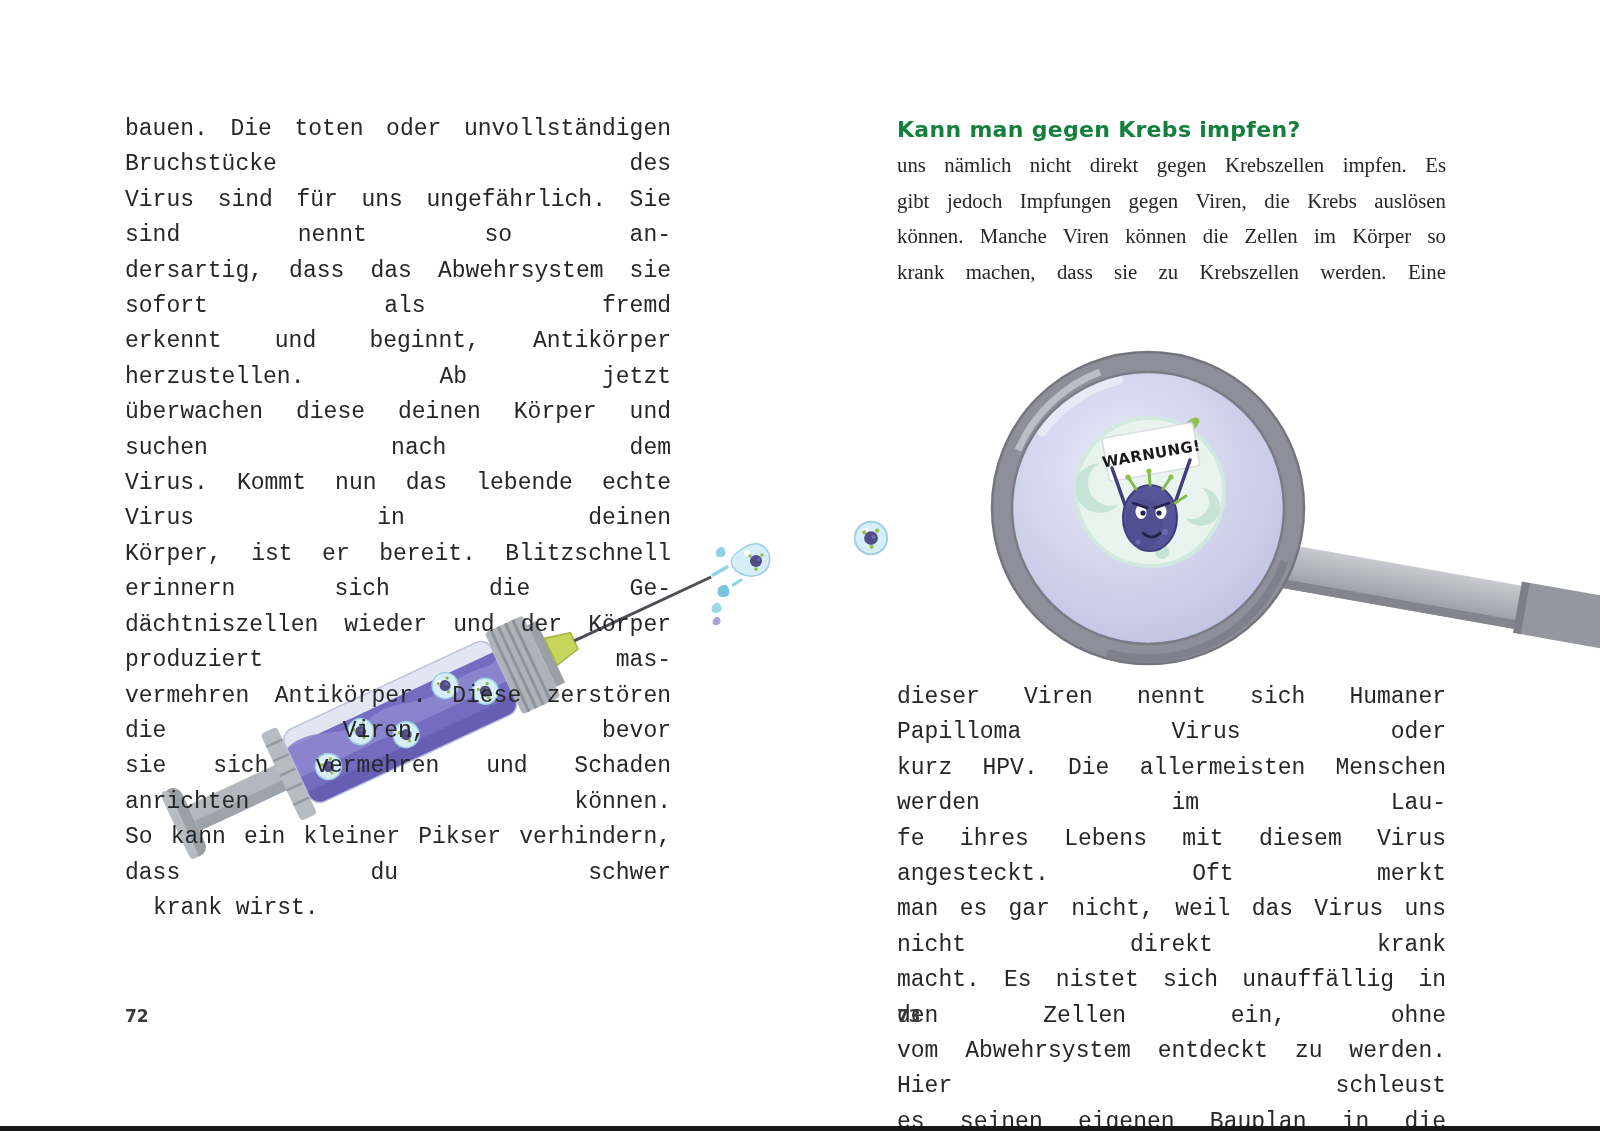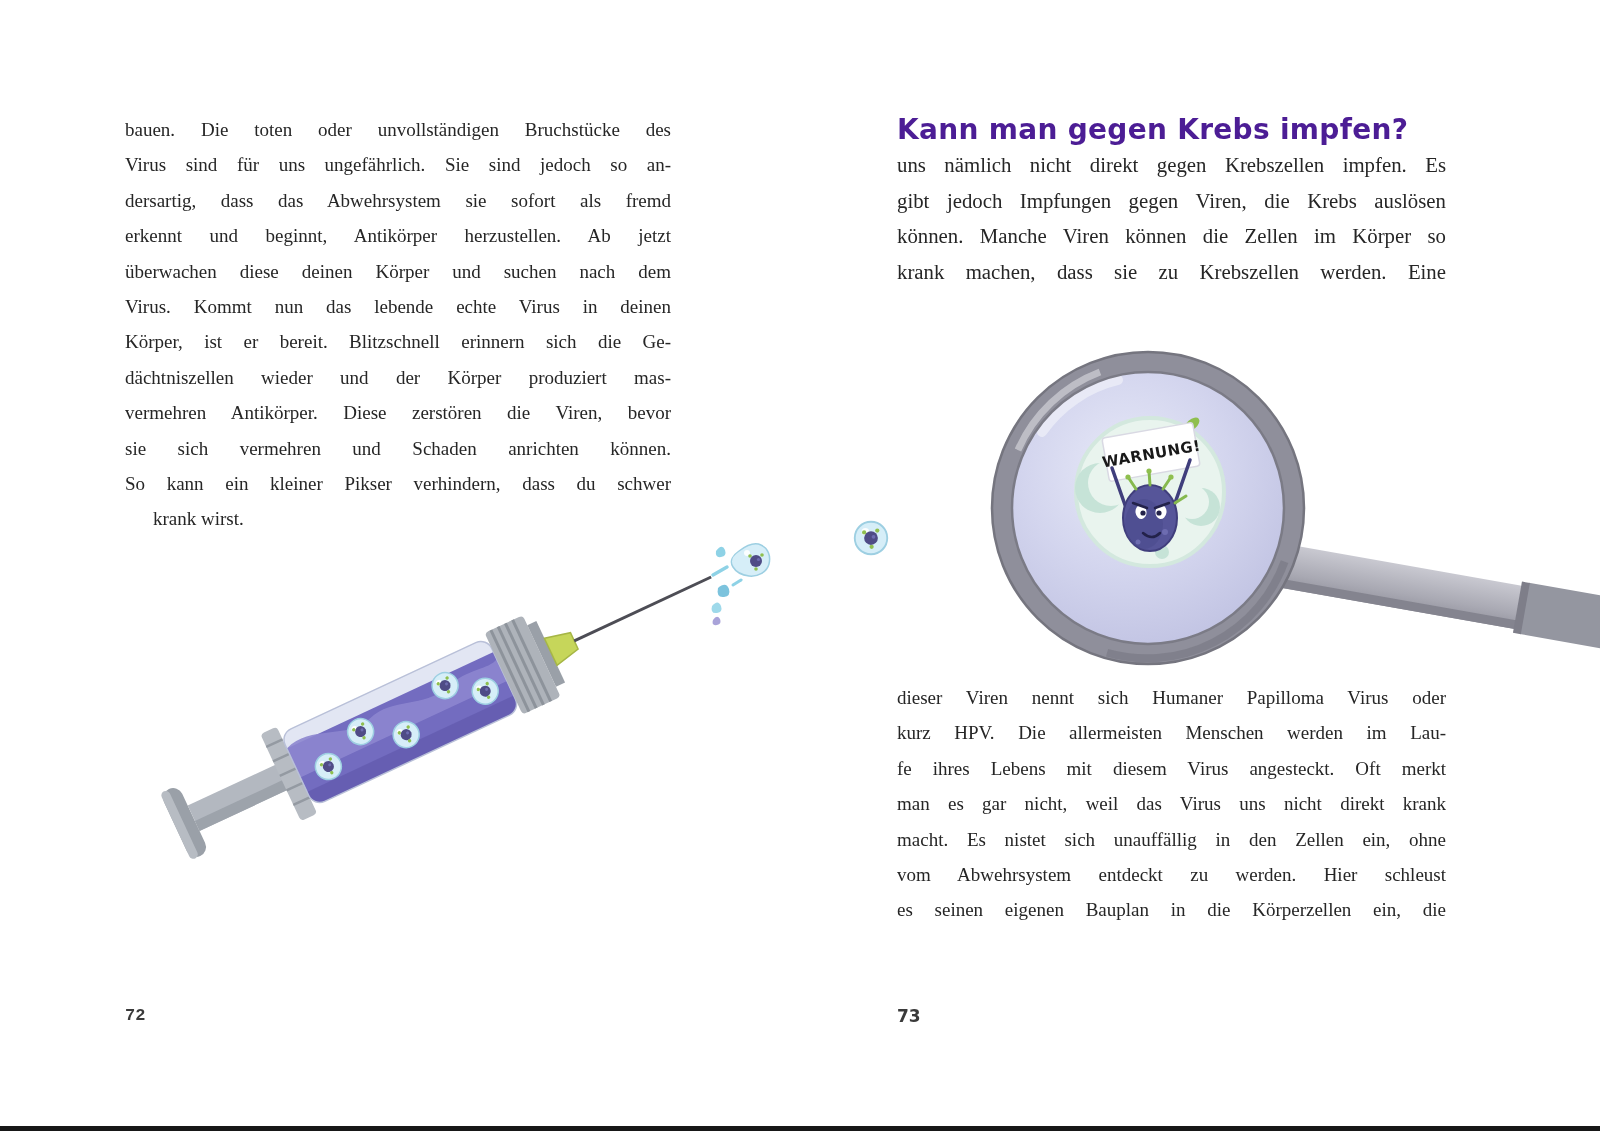--- a/index.html
+++ b/index.html
@@ -3,37 +3,37 @@
 <meta charset="utf-8">
 <style>
   html,body { margin:0; padding:0; }
   body {
     width:1600px; height:1131px; position:relative; overflow:hidden;
     background:#ffffff;
     font-family:"Liberation Serif","DejaVu Serif",serif;
     color:#262626;
   }
   .art { position:absolute; left:0; top:0; pointer-events:none; }
-  .text-block { position:absolute; font-size:19px; line-height:35.4px; }
+  .text-block { position:absolute; font-size:23px; line-height:35.4px;font-family:Liberation Mono, monospace; }
   #left-para  { left:125px; top:112px; width:546px; }
   #right-col  { left:897px; top:112px; width:549px; position:absolute; font-size:20.8px; line-height:35.4px; }
   #right-para2{ left:897px; top:680px; width:549px; }
   .heading {
     font-family:"DejaVu Sans","Liberation Sans",sans-serif;
-    font-weight:700; font-size:28px; letter-spacing:0.3px;
-    color:#4c1d95; height:35.4px;
+    font-weight:700; font-size:22px; letter-spacing:0.3px;
+    color:#15803d; height:35.4px;
   }
   .line { text-align:justify; text-align-last:justify; text-justify:inter-word; }
   .last-left .line-last { text-align-last:left;margin-left:28px; }
   .page-num {
     position:absolute; top:1006px;
     font-family:"DejaVu Sans","Liberation Sans",sans-serif;
     font-weight:700; font-size:17px; color:#3a3a3a;
   }
-  #page-num-left  { left:125px;font-family:Liberation Mono, monospace; }
+  #page-num-left  { left:125px; }
   #page-num-right { left:897px; width:549px; text-align:left; }
   .bottom-edge { position:absolute; left:0; bottom:0; width:1600px; height:5px; background:#171717; }
 </style>
 </head>
 <body>
 
 <div class="spread">
 
   <svg class="art" width="1600" height="1131" viewBox="0 0 1600 1131">
     <defs>
@@ -189,21 +189,21 @@
         <circle cx="1148" cy="508" r="156" fill="none" stroke="#75757f" stroke-width="2.5"></circle>
         <circle cx="1148" cy="508" r="136" fill="none" stroke="#7b7b86" stroke-width="2.5"></circle>
         <path d="M1258,605 A146,146 0 0 1 1060,630" fill="none" stroke="#6f6f7a" stroke-width="8" opacity="0.45" transform="rotate(-20 1148 508)"></path>
         <path d="M1018,450 A146,146 0 0 1 1100,372" fill="none" stroke="#c2c2ca" stroke-width="7" opacity="0.9"></path>
       </g>
     </g>
   </svg>
 
   <div class="text-block para last-left" id="left-para">
       <div class="line">bauen. Die toten oder unvollständigen Bruchstücke des</div>
-      <div class="line">Virus sind für uns ungefährlich. Sie sind jedoch so an-</div>
+      <div class="line">Virus sind für uns ungefährlich. Sie sind nennt so an-</div>
       <div class="line">dersartig, dass das Abwehrsystem sie sofort als fremd</div>
       <div class="line">erkennt und beginnt, Antikörper herzustellen. Ab jetzt</div>
       <div class="line">überwachen diese deinen Körper und suchen nach dem</div>
       <div class="line">Virus. Kommt nun das lebende echte Virus in deinen</div>
       <div class="line">Körper, ist er bereit. Blitzschnell erinnern sich die Ge-</div>
       <div class="line">dächtniszellen wieder und der Körper produziert mas-</div>
       <div class="line">vermehren Antikörper. Diese zerstören die Viren, bevor</div>
       <div class="line">sie sich vermehren und Schaden anrichten können.</div>
       <div class="line">So kann ein kleiner Pikser verhindern, dass du schwer</div>
       <div class="line line-last">krank wirst.</div>

